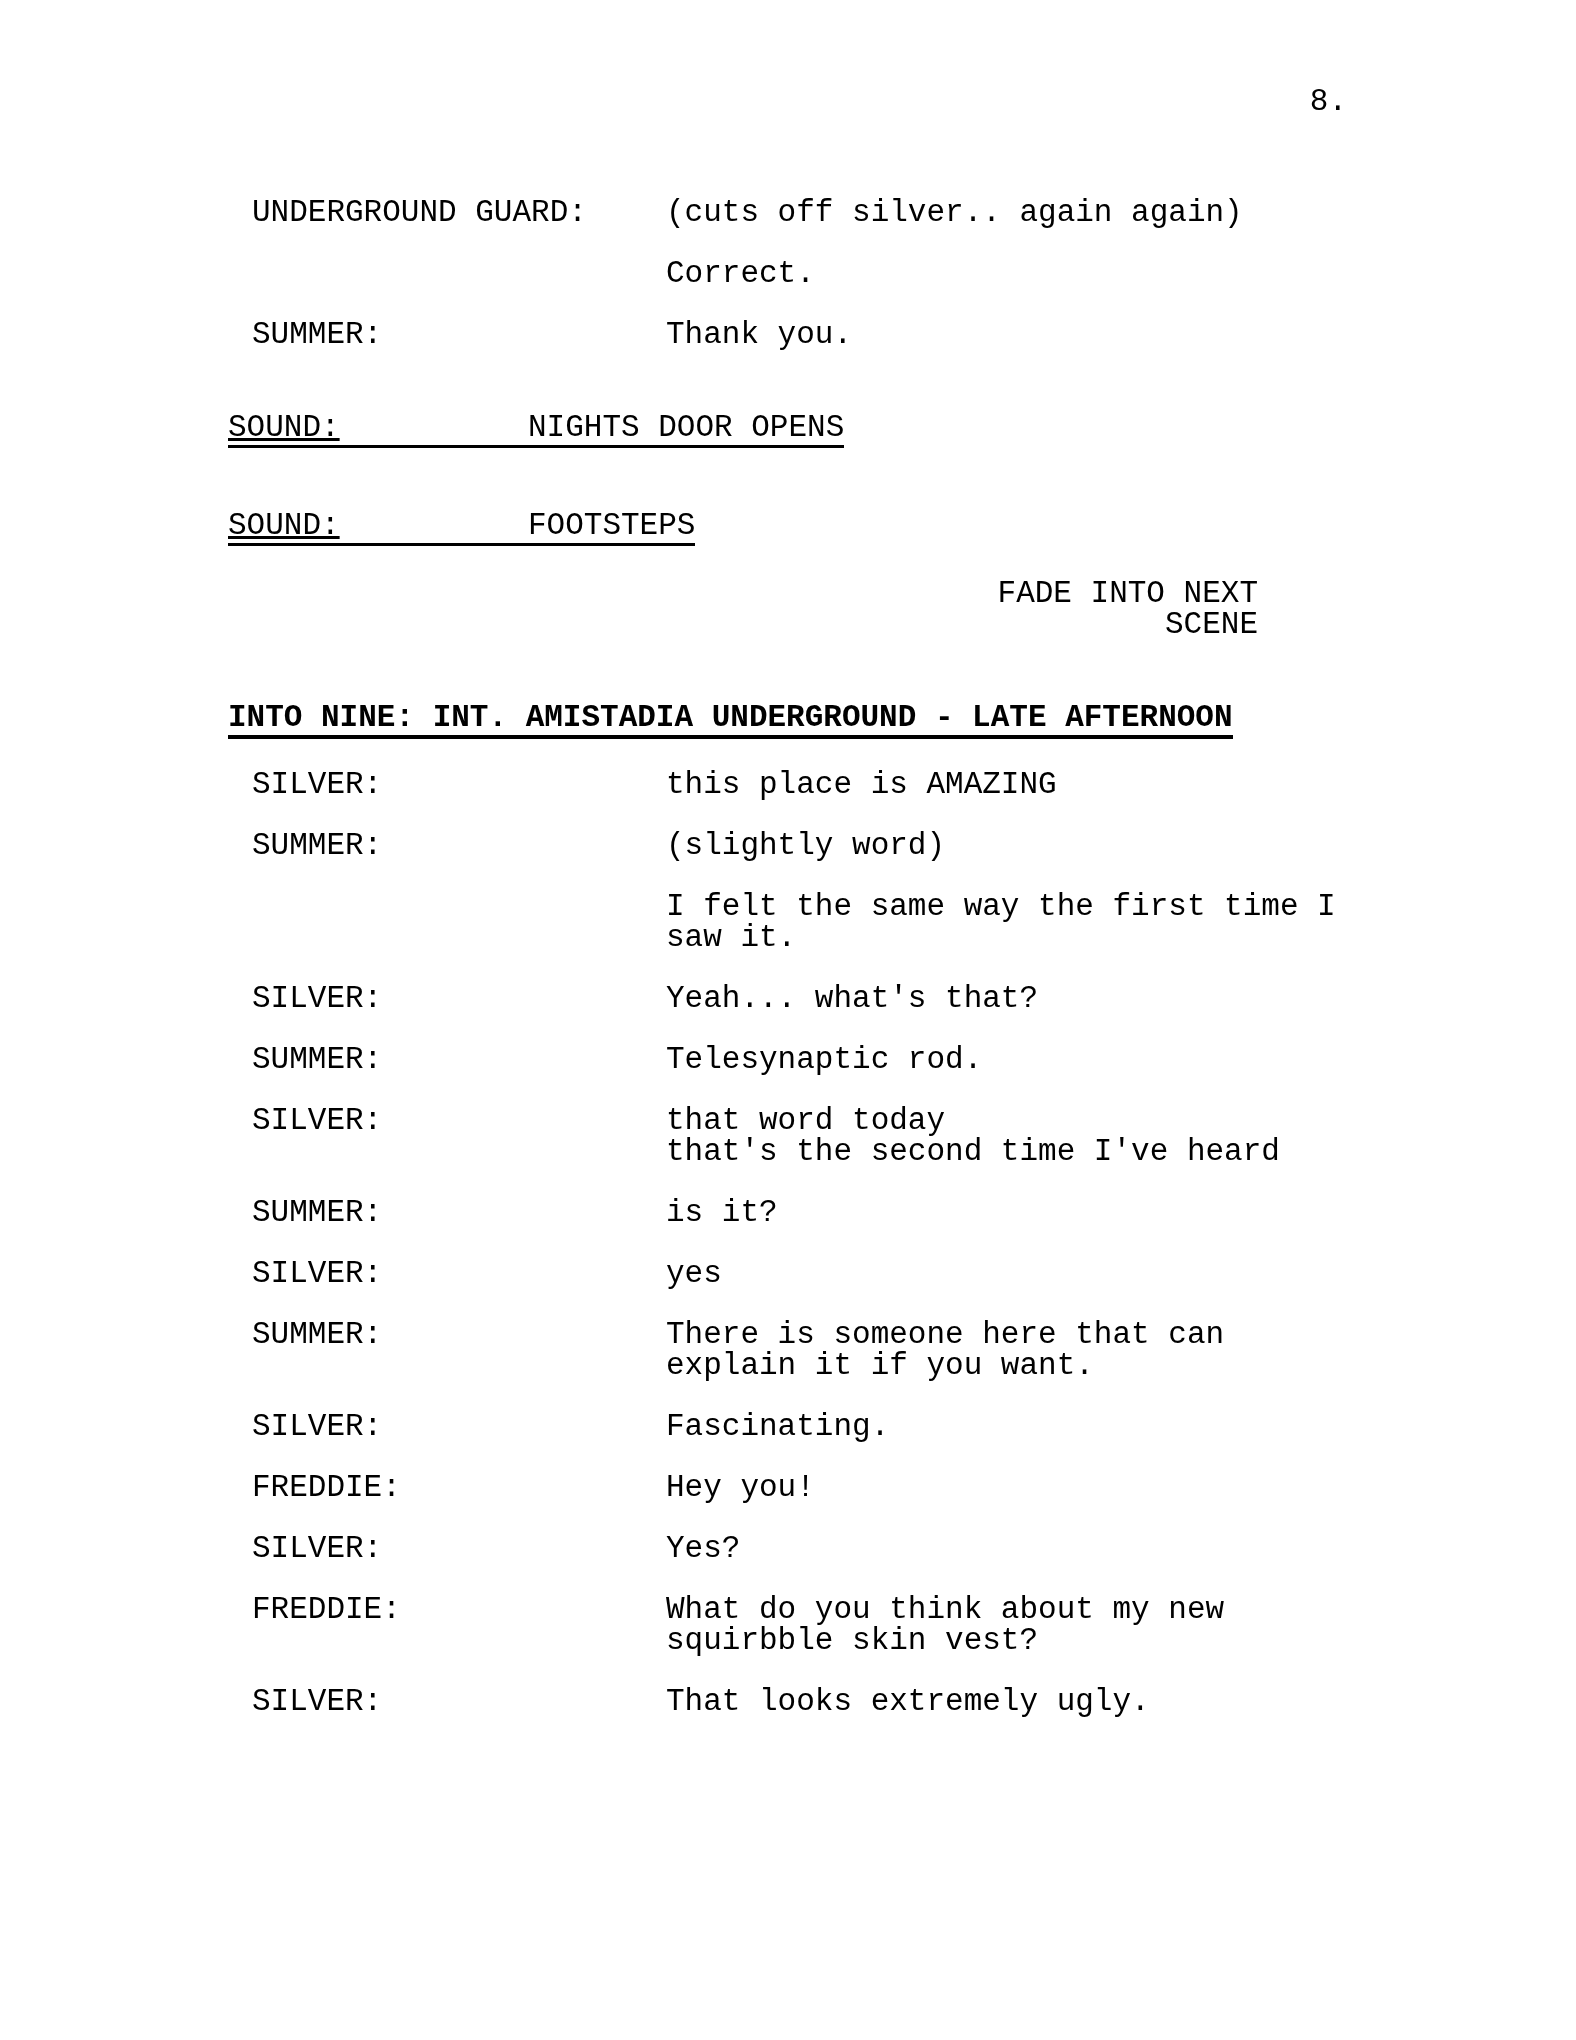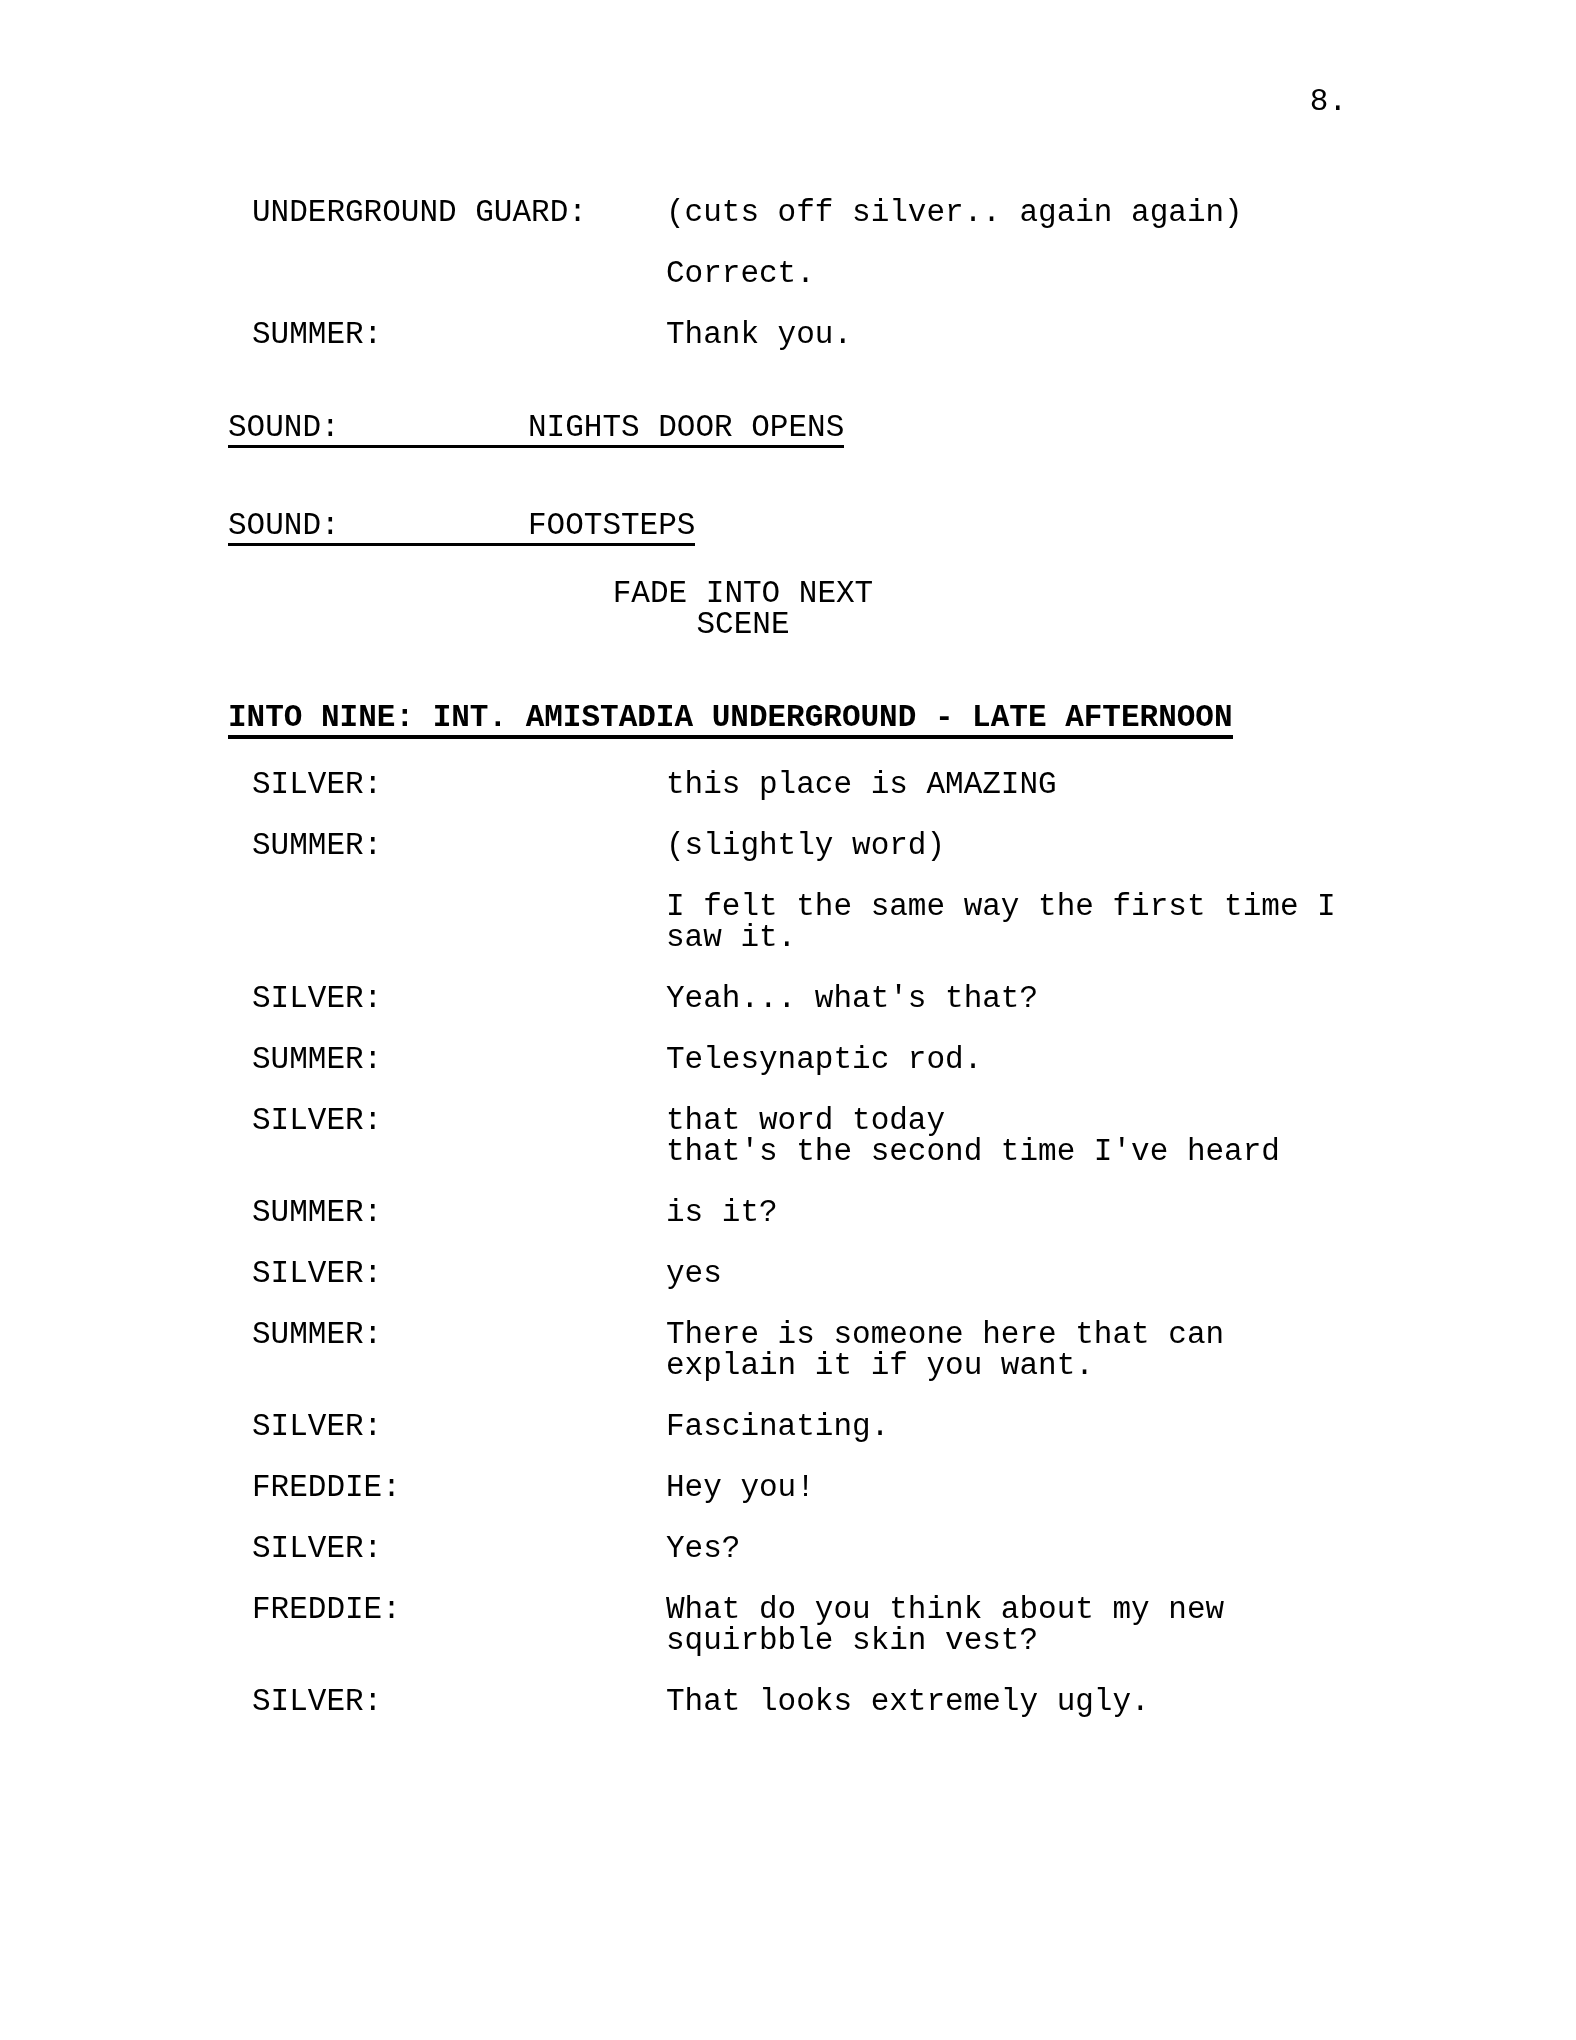--- a/index.html
+++ b/index.html
@@ -15,23 +15,23 @@
   .page-number{position:absolute;top:86px;right:229px;white-space:pre;}
   .content{position:absolute;left:228px;top:197px;width:1130px;}
   .block{margin-top:30px;}
   .block.first{margin-top:0;}
   .block.gap-lg{margin-top:62px;}
   .dialogue{display:flex;align-items:flex-start;}
   .d-label{flex:0 0 414px;white-space:pre;margin-left:24px;}
   .d-lines{flex:1 1 auto;}
   .d-line{white-space:pre;}
   .cue .cue-inner{display:inline-flex;border-bottom:3px solid #000;padding-bottom:2px;}
-  .cue-label{display:inline-block;width:300px;white-space:pre;}
+  .cue-label{display:inline-block;width:300px;white-space:pre;text-decoration:underline;}
   .cue-text{white-space:pre;}
-  .transition{width:1030px;text-align:center;margin-top:32px;}
+  .transition{width:1030px;text-align:right;margin-top:32px;}
   .t-line{white-space:pre;}
   .heading .u-text,.music .u-text{
     display:inline-block;white-space:pre;
     border-bottom:3px solid #000;padding-bottom:2px;
   }
   .heading{font-weight:bold;}
   .heading .u-text{border-bottom-width:4px;}
 </style>
 </head>
 <body>

